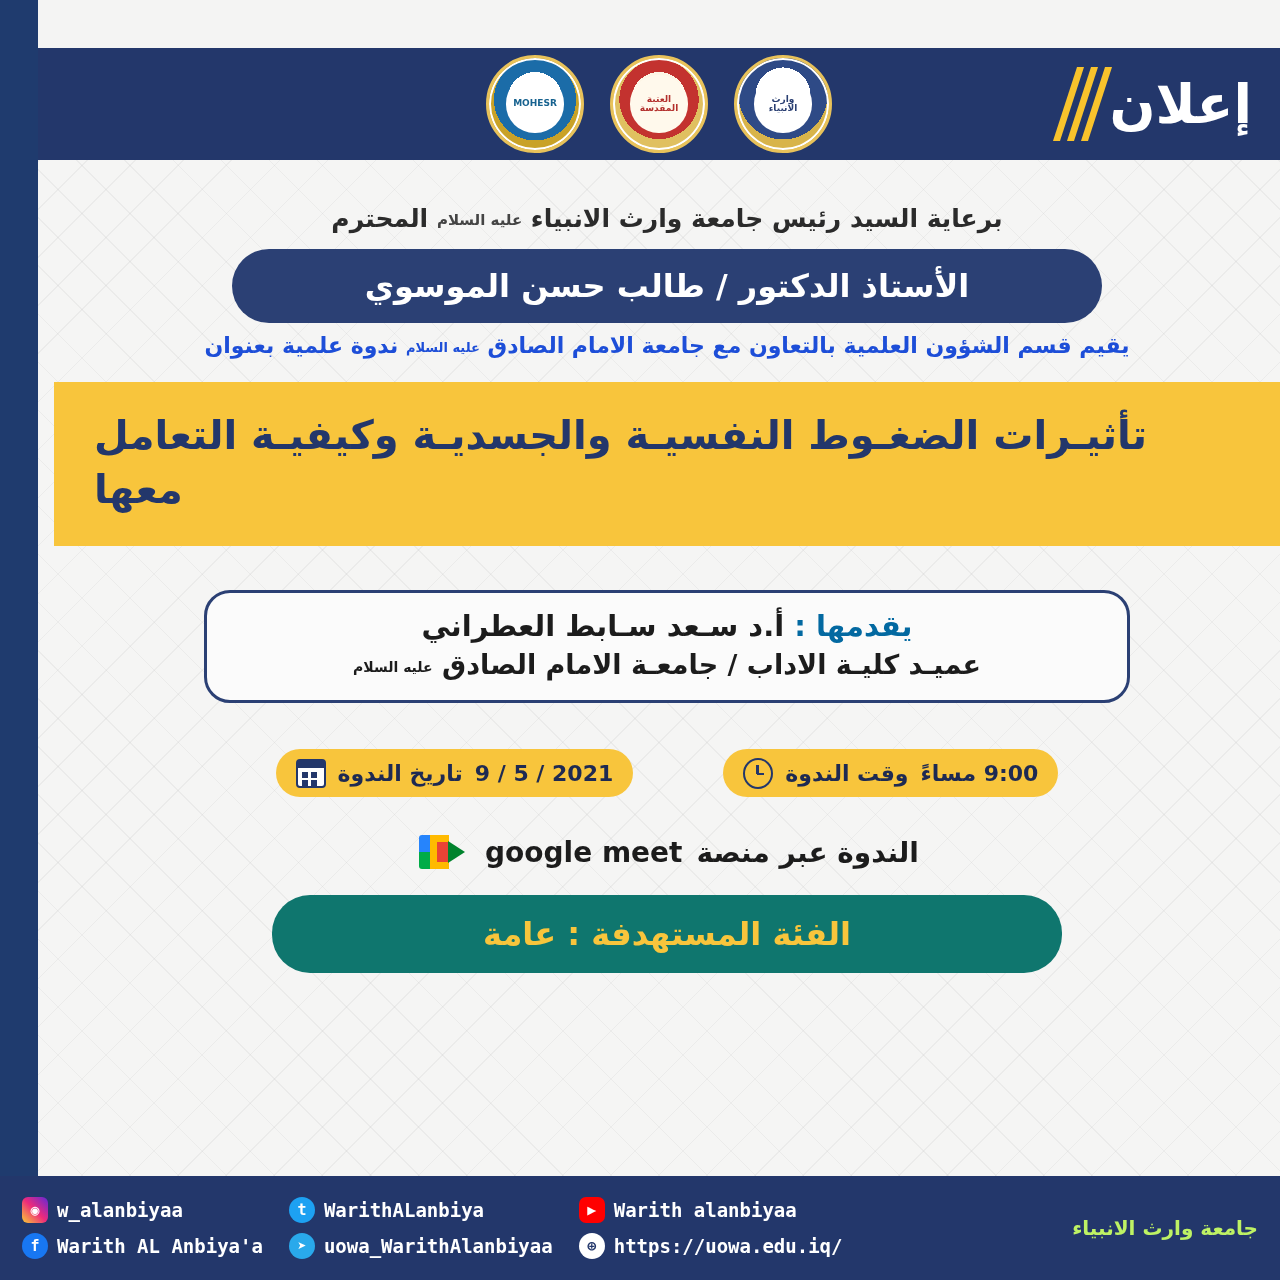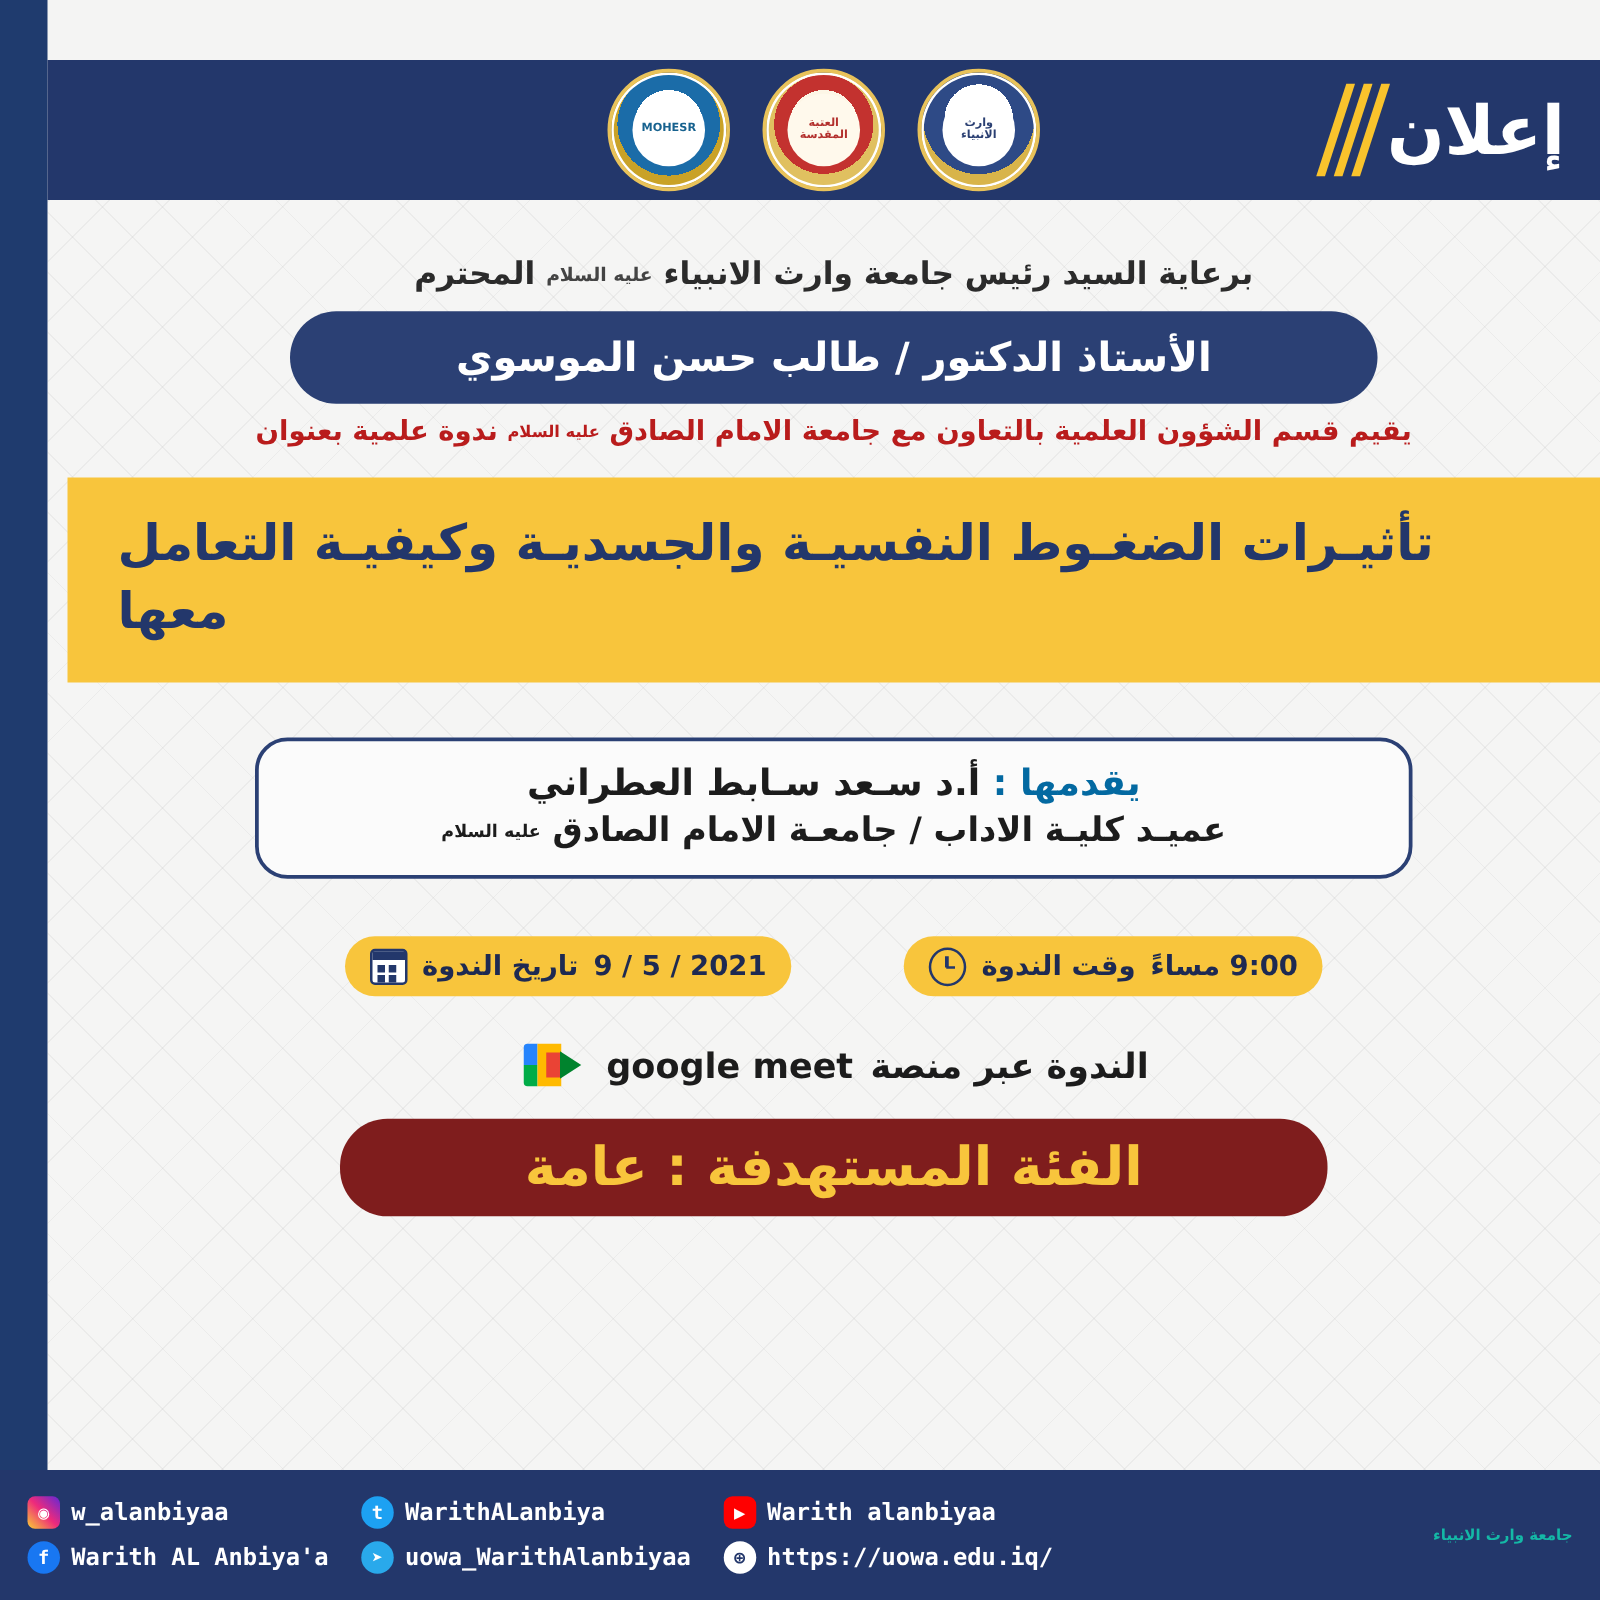--- a/index.html
+++ b/index.html
@@ -78,21 +78,21 @@
     background:#2b4074;border-radius:40px;
     display:flex;align-items:center;justify-content:center;
     color:#ffffff;font-size:32px;font-weight:bold;
   }
   .supervision{
     text-align:center;margin-top:26px;color:#2b2b2b;
     font-size:24px;font-weight:bold;line-height:1.45;
   }
   .supervision .l2{font-size:26px;}
   .hosting{
-    text-align:center;margin-top:10px;color:#b91c1c;
+    text-align:center;margin-top:10px;color:#1d4ed8;
     font-size:22px;font-weight:bold;
   }
   .hosting .sm{font-size:13px;vertical-align:middle;}
   .title-band{
     margin-top:24px;width:100%;background:#f8c53c;
     padding:26px 0 30px;
     display:flex;align-items:center;justify-content:center;
   }
   .title-band span{
     color:#23376b;font-size:40px;font-weight:bold;letter-spacing:1px;
@@ -142,34 +142,34 @@
     width:56px;height:42px;position:relative;display:inline-block;
   }
   .gmeet .g1{position:absolute;left:4px;top:4px;width:11px;height:17px;background:#2684fc;border-radius:3px 0 0 0;}
   .gmeet .g2{position:absolute;left:4px;top:21px;width:11px;height:17px;background:#00ac47;border-radius:0 0 0 3px;}
   .gmeet .g3{position:absolute;left:15px;top:4px;width:19px;height:34px;background:#ffba00;}
   .gmeet .g4{position:absolute;left:22px;top:11px;width:12px;height:20px;background:#ea4335;}
   .gmeet .tri{position:absolute;left:33px;top:10px;width:0;height:0;
     border-top:11px solid transparent;border-bottom:11px solid transparent;border-left:17px solid #00832d;}
 
   .target-box{
-    margin:22px auto 0;width:790px;height:78px;background:#7f1d1d;border-radius:38px;
+    margin:22px auto 0;width:790px;height:78px;background:#0f766e;border-radius:38px;
     display:flex;align-items:center;justify-content:center;
-    color:#f8c53c;font-size:43px;font-weight:bold;
+    color:#f8c53c;font-size:32px;font-weight:bold;
   }
 
   
   .footer{
     position:absolute;left:0;right:0;bottom:0;height:104px;background:#23376b;color:#fff;
   }
   .footer .wrap{
     position:absolute;inset:0;display:flex;align-items:center;justify-content:flex-start;
     padding:0 22px;direction:rtl;
   }
-  .foot-uni{font-size:12px;font-weight:bold;color:#14b8a6;white-space:nowrap;margin-left:24px;}
+  .foot-uni{font-size:20px;font-weight:bold;color:#bef264;white-space:nowrap;margin-left:24px;}
   .foot-cols{display:flex;direction:ltr;gap:26px;align-items:center;flex:1;justify-content:flex-start;}
   .fcol{display:flex;flex-direction:column;gap:10px;}
   .fitem{display:flex;align-items:center;gap:9px;font-size:19px;font-weight:bold;color:#fff;white-space:nowrap;
     font-family:"DejaVu Sans Mono","Liberation Mono",monospace;}
   .fic{width:26px;height:26px;border-radius:6px;display:flex;align-items:center;justify-content:center;
     font-size:15px;font-weight:bold;color:#fff;flex:0 0 auto;}
   .ic-ig{background:linear-gradient(45deg,#f9ce34,#ee2a7b,#6228d7);}
   .ic-fb{background:#1877f2;border-radius:50%;}
   .ic-tw{background:#1da1f2;border-radius:50%;}
   .ic-tg{background:#29a9eb;border-radius:50%;}

